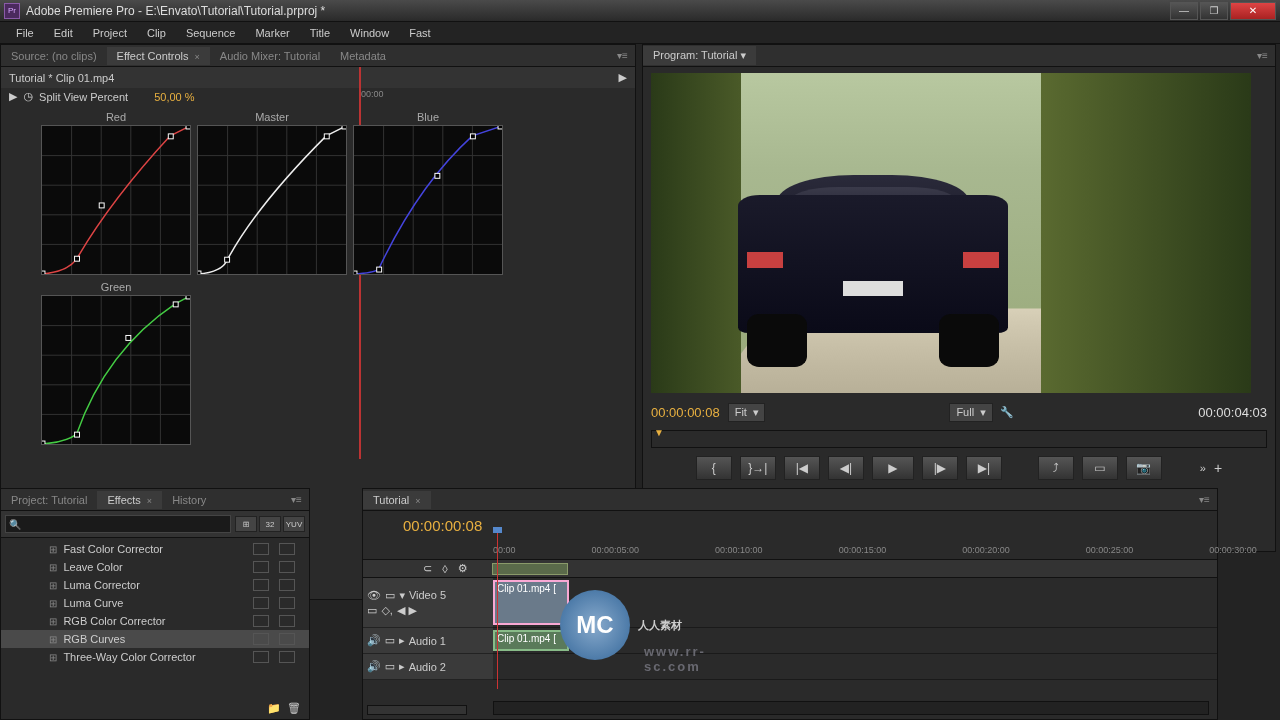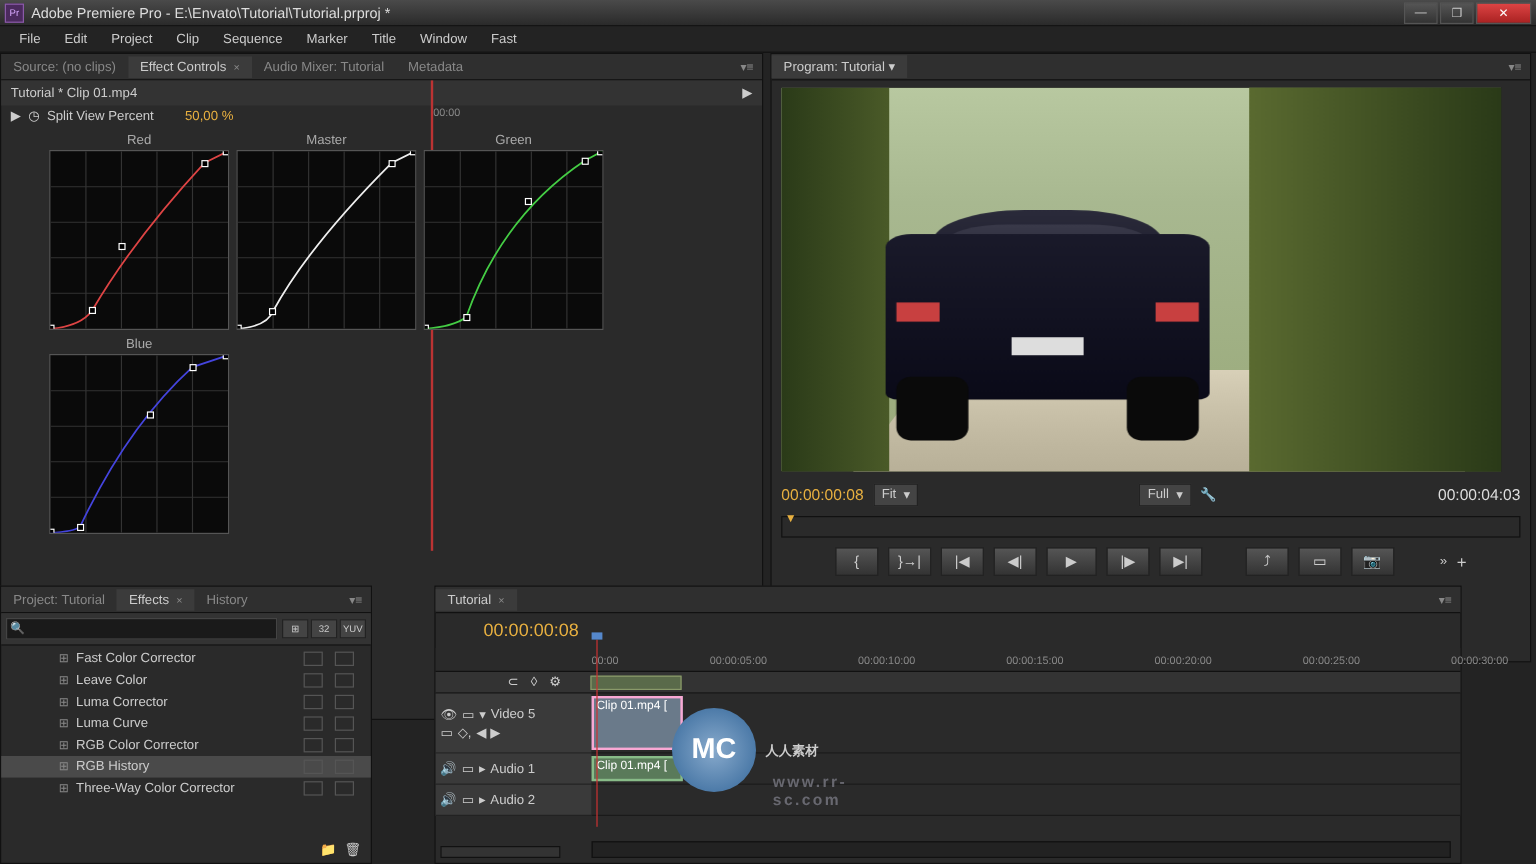--- a/index.html
+++ b/index.html
@@ -200,20 +200,43 @@
               </g>
         <path d="M0,150 Q25,148 30,135 Q60,80 130,10 L150,0" stroke="#eee" fill="none" stroke-width="1.5"></path>
         <rect class="anchor" x="-2" y="147" width="5" height="5"></rect>
               <rect class="anchor" x="27" y="133" width="5" height="5"></rect>
               <rect class="anchor" x="128" y="8" width="5" height="5"></rect>
               <rect class="anchor" x="146" y="-2" width="5" height="5"></rect>
             </svg>
       </div>
     </div>
     <div class="curve-wrap">
+      <div class="curve-title">Blue</div>
+      <div class="curve-box">
+        <svg viewBox="0 0 150 150">
+              <g class="grid">
+                <line x1="0" y1="30" x2="150" y2="30"></line>
+                <line x1="0" y1="60" x2="150" y2="60"></line>
+                <line x1="0" y1="90" x2="150" y2="90"></line>
+                <line x1="0" y1="120" x2="150" y2="120"></line>
+                <line x1="30" y1="0" x2="30" y2="150"></line>
+                <line x1="60" y1="0" x2="60" y2="150"></line>
+                <line x1="90" y1="0" x2="90" y2="150"></line>
+                <line x1="120" y1="0" x2="120" y2="150"></line>
+              </g>
+        <path d="M0,150 Q20,149 25,145 Q65,60 120,10 L150,0" stroke="#44d" fill="none" stroke-width="1.5"></path>
+        <rect class="anchor" x="-2" y="147" width="5" height="5"></rect>
+              <rect class="anchor" x="23" y="143" width="5" height="5"></rect>
+              <rect class="anchor" x="82" y="48" width="5" height="5"></rect>
+              <rect class="anchor" x="118" y="8" width="5" height="5"></rect>
+              <rect class="anchor" x="146" y="-2" width="5" height="5"></rect>
+            </svg>
+      </div>
+    </div>
+    <div class="curve-wrap">
       <div class="curve-title">Green</div>
       <div class="curve-box">
         <svg viewBox="0 0 150 150">
               <g class="grid">
                 <line x1="0" y1="30" x2="150" y2="30"></line>
                 <line x1="0" y1="60" x2="150" y2="60"></line>
                 <line x1="0" y1="90" x2="150" y2="90"></line>
                 <line x1="0" y1="120" x2="150" y2="120"></line>
                 <line x1="30" y1="0" x2="30" y2="150"></line>
                 <line x1="60" y1="0" x2="60" y2="150"></line>
@@ -222,43 +245,20 @@
               </g>
         <path d="M0,150 Q25,148 35,140 Q65,55 135,8 L150,0" stroke="#4c4" fill="none" stroke-width="1.5"></path>
         <rect class="anchor" x="-2" y="147" width="5" height="5"></rect>
               <rect class="anchor" x="33" y="138" width="5" height="5"></rect>
               <rect class="anchor" x="85" y="40" width="5" height="5"></rect>
               <rect class="anchor" x="133" y="6" width="5" height="5"></rect>
               <rect class="anchor" x="146" y="-2" width="5" height="5"></rect>
             </svg>
       </div>
     </div>
-    <div class="curve-wrap">
-      <div class="curve-title">Blue</div>
-      <div class="curve-box">
-        <svg viewBox="0 0 150 150">
-              <g class="grid">
-                <line x1="0" y1="30" x2="150" y2="30"></line>
-                <line x1="0" y1="60" x2="150" y2="60"></line>
-                <line x1="0" y1="90" x2="150" y2="90"></line>
-                <line x1="0" y1="120" x2="150" y2="120"></line>
-                <line x1="30" y1="0" x2="30" y2="150"></line>
-                <line x1="60" y1="0" x2="60" y2="150"></line>
-                <line x1="90" y1="0" x2="90" y2="150"></line>
-                <line x1="120" y1="0" x2="120" y2="150"></line>
-              </g>
-        <path d="M0,150 Q20,149 25,145 Q65,60 120,10 L150,0" stroke="#44d" fill="none" stroke-width="1.5"></path>
-        <rect class="anchor" x="-2" y="147" width="5" height="5"></rect>
-              <rect class="anchor" x="23" y="143" width="5" height="5"></rect>
-              <rect class="anchor" x="82" y="48" width="5" height="5"></rect>
-              <rect class="anchor" x="118" y="8" width="5" height="5"></rect>
-              <rect class="anchor" x="146" y="-2" width="5" height="5"></rect>
-            </svg>
-      </div>
-    </div>
   </div>
   <span class="ec-time">
     <span style="color:#e8b040;margin-right:2px">▸</span>
   00:00:00:08</span>
   <div style="position:absolute;bottom:4px;right:8px;display:flex;gap:8px">
     <span>▶▸</span>
     <span>↻</span>
   </div>
 </div>
 
@@ -374,21 +374,21 @@
         <div class="fx-item">
           <span class="fx-icon">⊞</span>
           <span>RGB Color Corrector</span>
           <div class="fx-bins">
             <div class="fx-bin"></div>
             <div class="fx-bin"></div>
           </div>
         </div>
         <div class="fx-item sel">
           <span class="fx-icon">⊞</span>
-          <span>RGB History</span>
+          <span>RGB Curves</span>
           <div class="fx-bins">
             <div class="fx-bin"></div>
             <div class="fx-bin"></div>
           </div>
         </div>
         <div class="fx-item">
           <span class="fx-icon">⊞</span>
           <span>Three-Way Color Corrector</span>
           <div class="fx-bins">
             <div class="fx-bin"></div>

